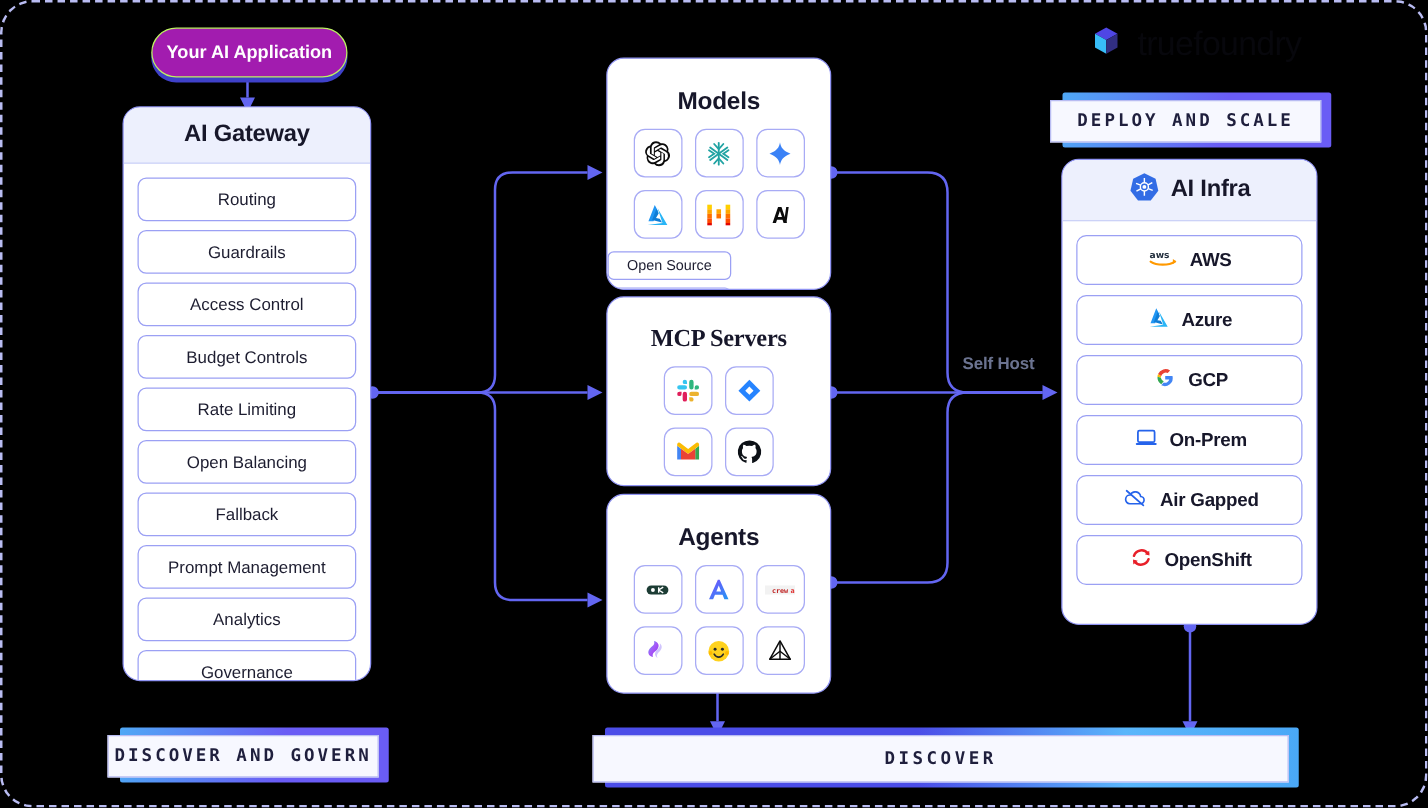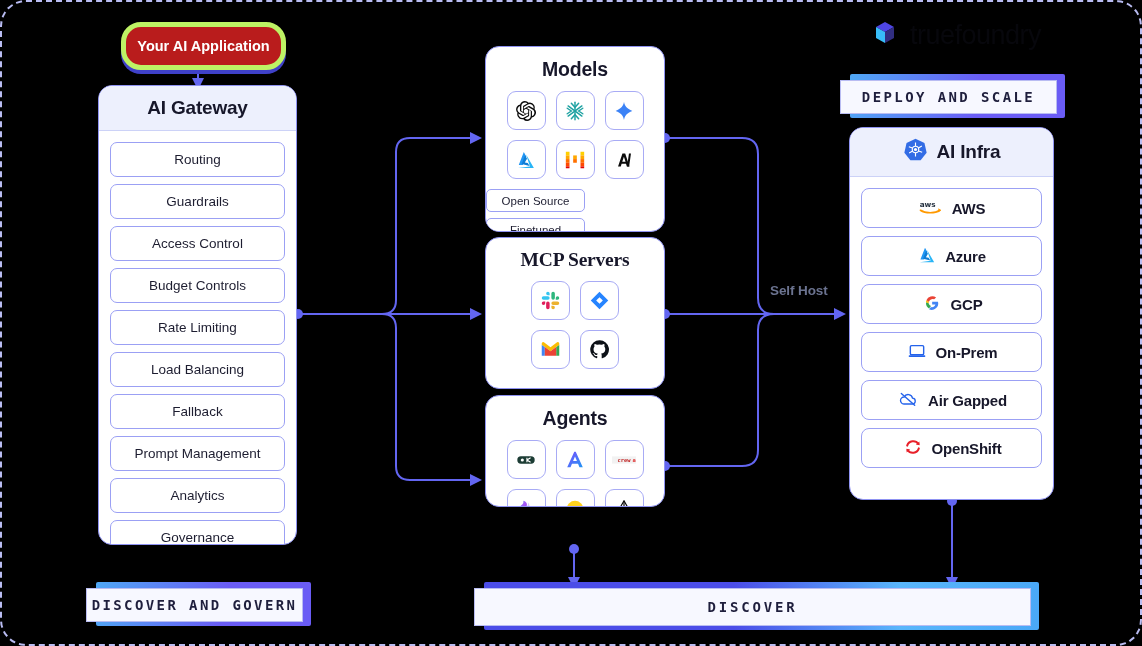--- a/index.html
+++ b/index.html
@@ -19,22 +19,22 @@
 
   
   #logo{left:868px;top:16px;display:flex;align-items:center;gap:10px;}
   #logo .wordmark{
     font-size:27px;letter-spacing:-0.5px;color:#07070c;font-weight:400;
   }
 
   
   #app-pill{
     left:119px;top:20px;width:155px;height:38px;
-    background:#b91c1c;border-radius:20px;
-    border:5px solid #bef264;
+    background:#a21caf;border-radius:20px;
+    border:1px solid #bef264;
     box-shadow:0 4px 0 #3f41c9;
     display:flex;align-items:center;justify-content:center;
     color:#fff;font-size:14.5px;font-weight:600;
   }
 
   
   .card{
     background:#fff;border:1.6px solid #8f93f2;border-radius:14px;
     box-sizing:border-box;overflow:hidden;
   }
@@ -52,37 +52,37 @@
   .gw-item{
     height:33px;border:1.2px solid #9ba0f4;border-radius:7px;
     display:flex;align-items:center;justify-content:center;
     font-size:13.5px;font-weight:500;color:#1d1d30;background:#fff;
   }
 
   
   .mid-card{left:483px;}
   .mid-title{
     text-align:center;font-size:19.5px;font-weight:600;color:#17172a;
-    padding-top:11px;letter-spacing:-0.2px;
+    padding-top:23px;letter-spacing:-0.2px;
   }
   .icon-grid{display:flex;flex-wrap:wrap;justify-content:center;gap:10px;padding:10px 14px 0;}
   .icon-tile{
     width:37px;height:37px;border:1.3px solid #a8abf5;border-radius:9px;
     background:#fff;display:flex;align-items:center;justify-content:center;
   }
   .icon-tile svg{display:block;}
   .tag-row{display:flex;flex-direction:column;align-items:flex-start;gap:6px;padding:10px 0 0;}
   .tag{
     width:97px;height:21px;border:1.2px solid #9ba0f4;border-radius:5px;
     display:flex;align-items:center;justify-content:center;
     font-size:11.5px;font-weight:500;color:#1d1d30;background:#fff;
   }
   #models{top:44px;width:180px;height:186px;}
   #mcp{top:235px;width:180px;height:152px;font-family:Liberation Serif, serif;}
-  #agents{top:393px;width:180px;height:112px;}
+  #agents{top:393px;width:180px;height:160px;}
 
   
   #infra{left:847px;top:125px;width:205px;height:373px;}
   #infra .card-head{height:48px;}
   #infra .card-body{padding:11px 11px;gap:8px;}
   .infra-item{
     height:38px;border:1.2px solid #9ba0f4;border-radius:8px;background:#fff;
     display:flex;align-items:center;justify-content:center;gap:8px;
     font-size:15px;font-weight:600;color:#17172a;
   }
@@ -169,21 +169,21 @@
   <div id="app-pill" class="abs">Your AI Application</div>
 
   <div id="gateway" class="abs card">
     <div class="card-head">AI Gateway</div>
     <div class="card-body">
       <div class="gw-item">Routing</div>
       <div class="gw-item">Guardrails</div>
       <div class="gw-item">Access Control</div>
       <div class="gw-item">Budget Controls</div>
       <div class="gw-item">Rate Limiting</div>
-      <div class="gw-item">Load Balancing</div>
+      <div class="gw-item">Open Balancing</div>
       <div class="gw-item">Fallback</div>
       <div class="gw-item">Prompt Management</div>
       <div class="gw-item">Analytics</div>
       <div class="gw-item">Governance</div>
     </div>
   </div>
 
   <div id="models" class="abs card mid-card">
     <div class="mid-title">Models</div>
     <div class="icon-grid">

